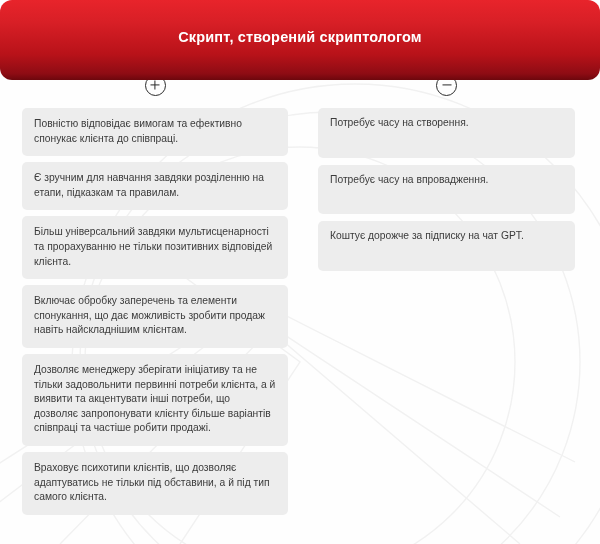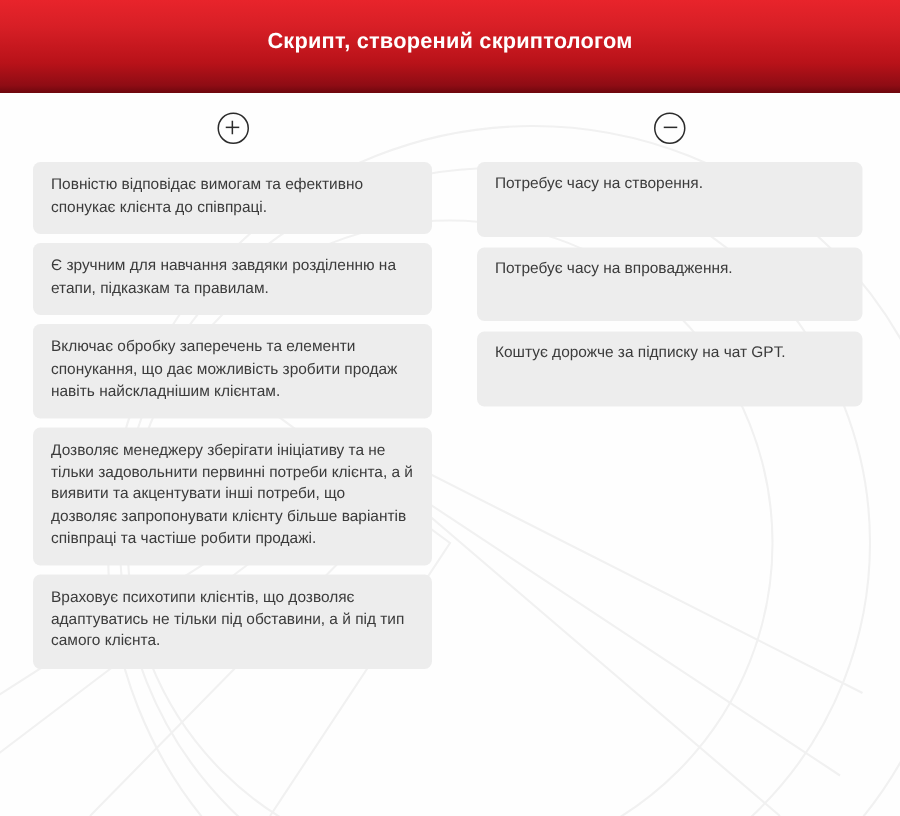--- a/index.html
+++ b/index.html
@@ -33,33 +33,34 @@
     pointer-events: none;
     z-index: 0;
   }
 
   
   .header {
     position: absolute;
     left: 0;
     top: 0;
     width: 600px;
-    height: 62px;
+    height: 80px;
     background: linear-gradient(180deg,
         #e8242b 0%,
         #d81f26 28%,
         #b81219 68%,
         #8e0c14 92%,
         #6d070d 100%);
     z-index: 3;
     display: flex;
     align-items: center;
     justify-content: center;
     box-sizing: border-box;
     padding-bottom: 6px;
+    border-radius: 12px;
   }
   .header-title {
     color: #ffffff;
     font-size: 14.5px;
     font-weight: bold;
     letter-spacing: 0.15px;
     white-space: nowrap;
   }
 
   
@@ -158,20 +159,21 @@
   </div>
 
   <div class="columns">
 
     <div class="col col-left">
       <div class="col-symbol">
         <span class="sym-circle plus"></span>
       </div>
       <div class="card">Повністю відповідає вимогам та ефективно спонукає клієнта до співпраці.</div>
       <div class="card">Є зручним для навчання завдяки розділенню на етапи, підказкам та правилам.</div>
+      <div class="card">Більш універсальний завдяки мультисценарності та прорахуванню не тільки позитивних відповідей клієнта.</div>
       <div class="card">Включає обробку заперечень та елементи спонукання, що дає можливість зробити продаж навіть найскладнішим клієнтам.</div>
       <div class="card">Дозволяє менеджеру зберігати ініціативу та не тільки задовольнити первинні потреби клієнта, а й виявити та акцентувати інші потреби, що дозволяє запропонувати клієнту більше варіантів співпраці та частіше робити продажі.</div>
       <div class="card">Враховує психотипи клієнтів, що дозволяє адаптуватись не тільки під обставини, а й під тип самого клієнта.</div>
 
     </div>
 
     <div class="col col-right">
       <div class="col-symbol">
         <span class="sym-circle minus"></span>
       </div>

